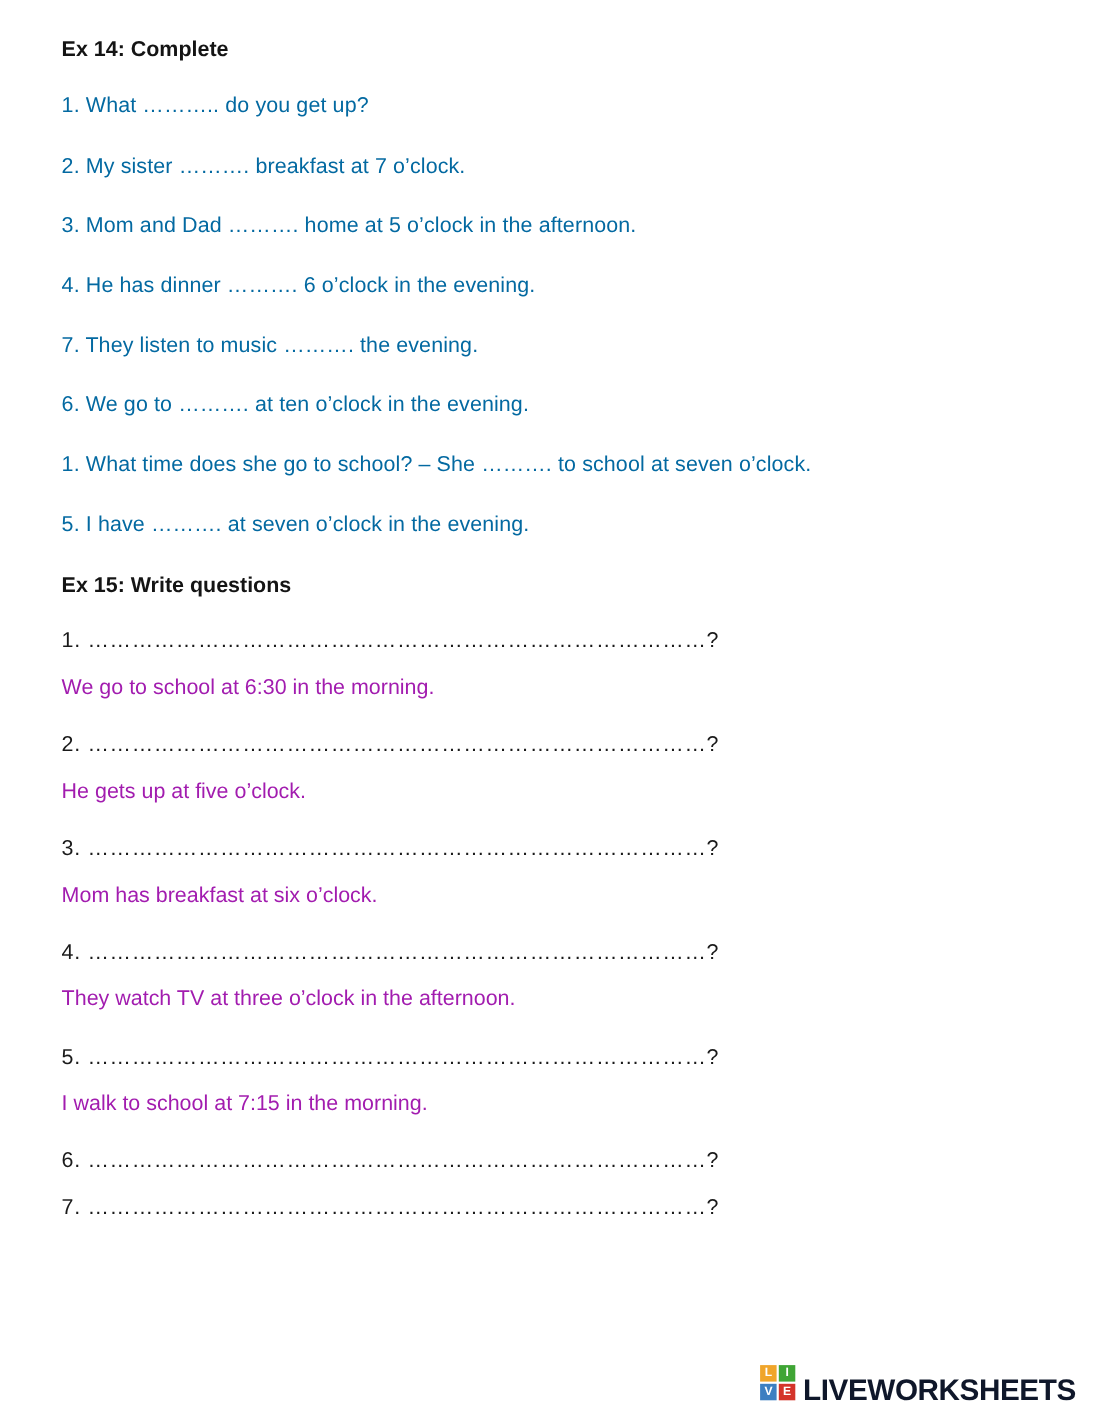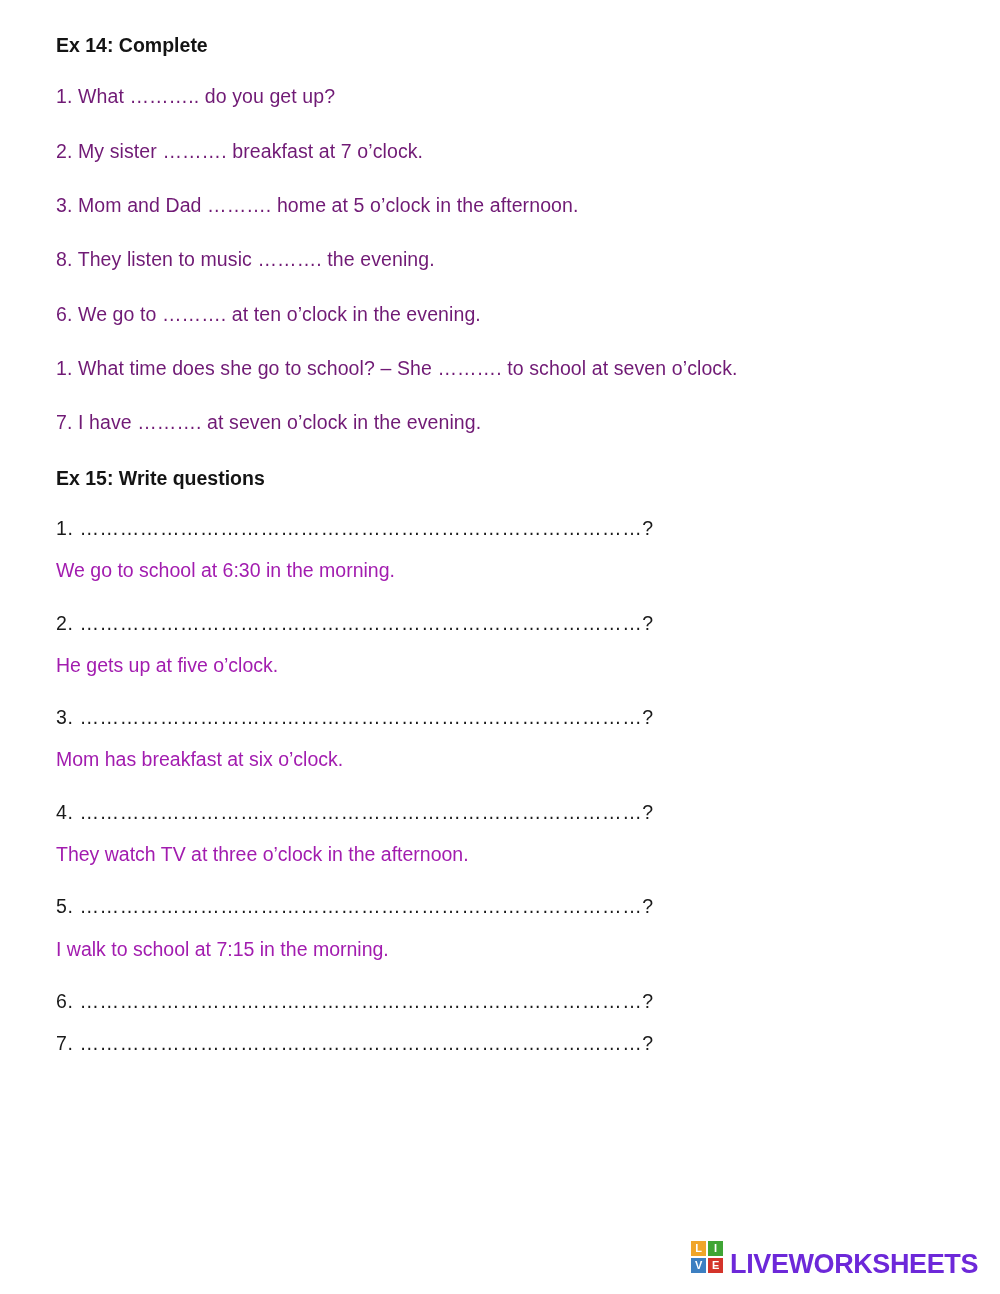--- a/index.html
+++ b/index.html
@@ -32,21 +32,21 @@
     line-height: 1.3;
   }
   .section-title.second {
     margin-top: 30px;
     margin-bottom: 24px;
   }
   .q-line {
     font-size: 19.5px;
     line-height: 1.35;
     margin: 0 0 28px 0;
-    color: #701a75;
+    color: #0369a1;
     letter-spacing: 0.1px;
   }
   .blank-line {
     font-size: 19.5px;
     line-height: 1.35;
     margin: 0 0 16px 0;
     color: #1a1a1a;
     white-space: nowrap;
     overflow: hidden;
   }
@@ -83,40 +83,41 @@
     text-align: center;
     font-family: "Liberation Sans", sans-serif;
   }
   .sq-l { background: #f0a52a; }
   .sq-i { background: #3fa535; }
   .sq-v { background: #3d7fc1; }
   .sq-e { background: #d4342a; }
   .logo-text {
     font-size: 27px;
     font-weight: bold;
-    color: #6d28d9;
+    color: #0f172a;
     letter-spacing: -0.4px;
     font-family: "Liberation Sans", sans-serif;
     margin-top: 16px;
   }
 </style>
 </head>
 <body>
 
 <div class="page">
 
   <h1 class="section-title">Ex 14: Complete</h1>
 
   <p class="q-line">1. What ……….. do you get up?</p>
   <p class="q-line">2. My sister ………. breakfast at 7 o’clock.</p>
   <p class="q-line">3. Mom and Dad ………. home at 5 o’clock in the afternoon.</p>
-  <p class="q-line">8. They listen to music ………. the evening.</p>
+  <p class="q-line">4. He has dinner ………. 6 o’clock in the evening.</p>
+  <p class="q-line">7. They listen to music ………. the evening.</p>
   <p class="q-line">6. We go to ………. at ten o’clock in the evening.</p>
   <p class="q-line">1. What time does she go to school? – She ………. to school at seven o’clock.</p>
-  <p class="q-line">7. I have ………. at seven o’clock in the evening.</p>
+  <p class="q-line">5. I have ………. at seven o’clock in the evening.</p>
 
   <h1 class="section-title second">Ex 15: Write questions</h1>
 
   <p class="blank-line dots">1. …………………………………………………………………………?</p>
   <p class="answer-line">We go to school at 6:30 in the morning.</p>
 
   <p class="blank-line dots">2. …………………………………………………………………………?</p>
   <p class="answer-line">He gets up at five o’clock.</p>
 
   <p class="blank-line dots">3. …………………………………………………………………………?</p>

